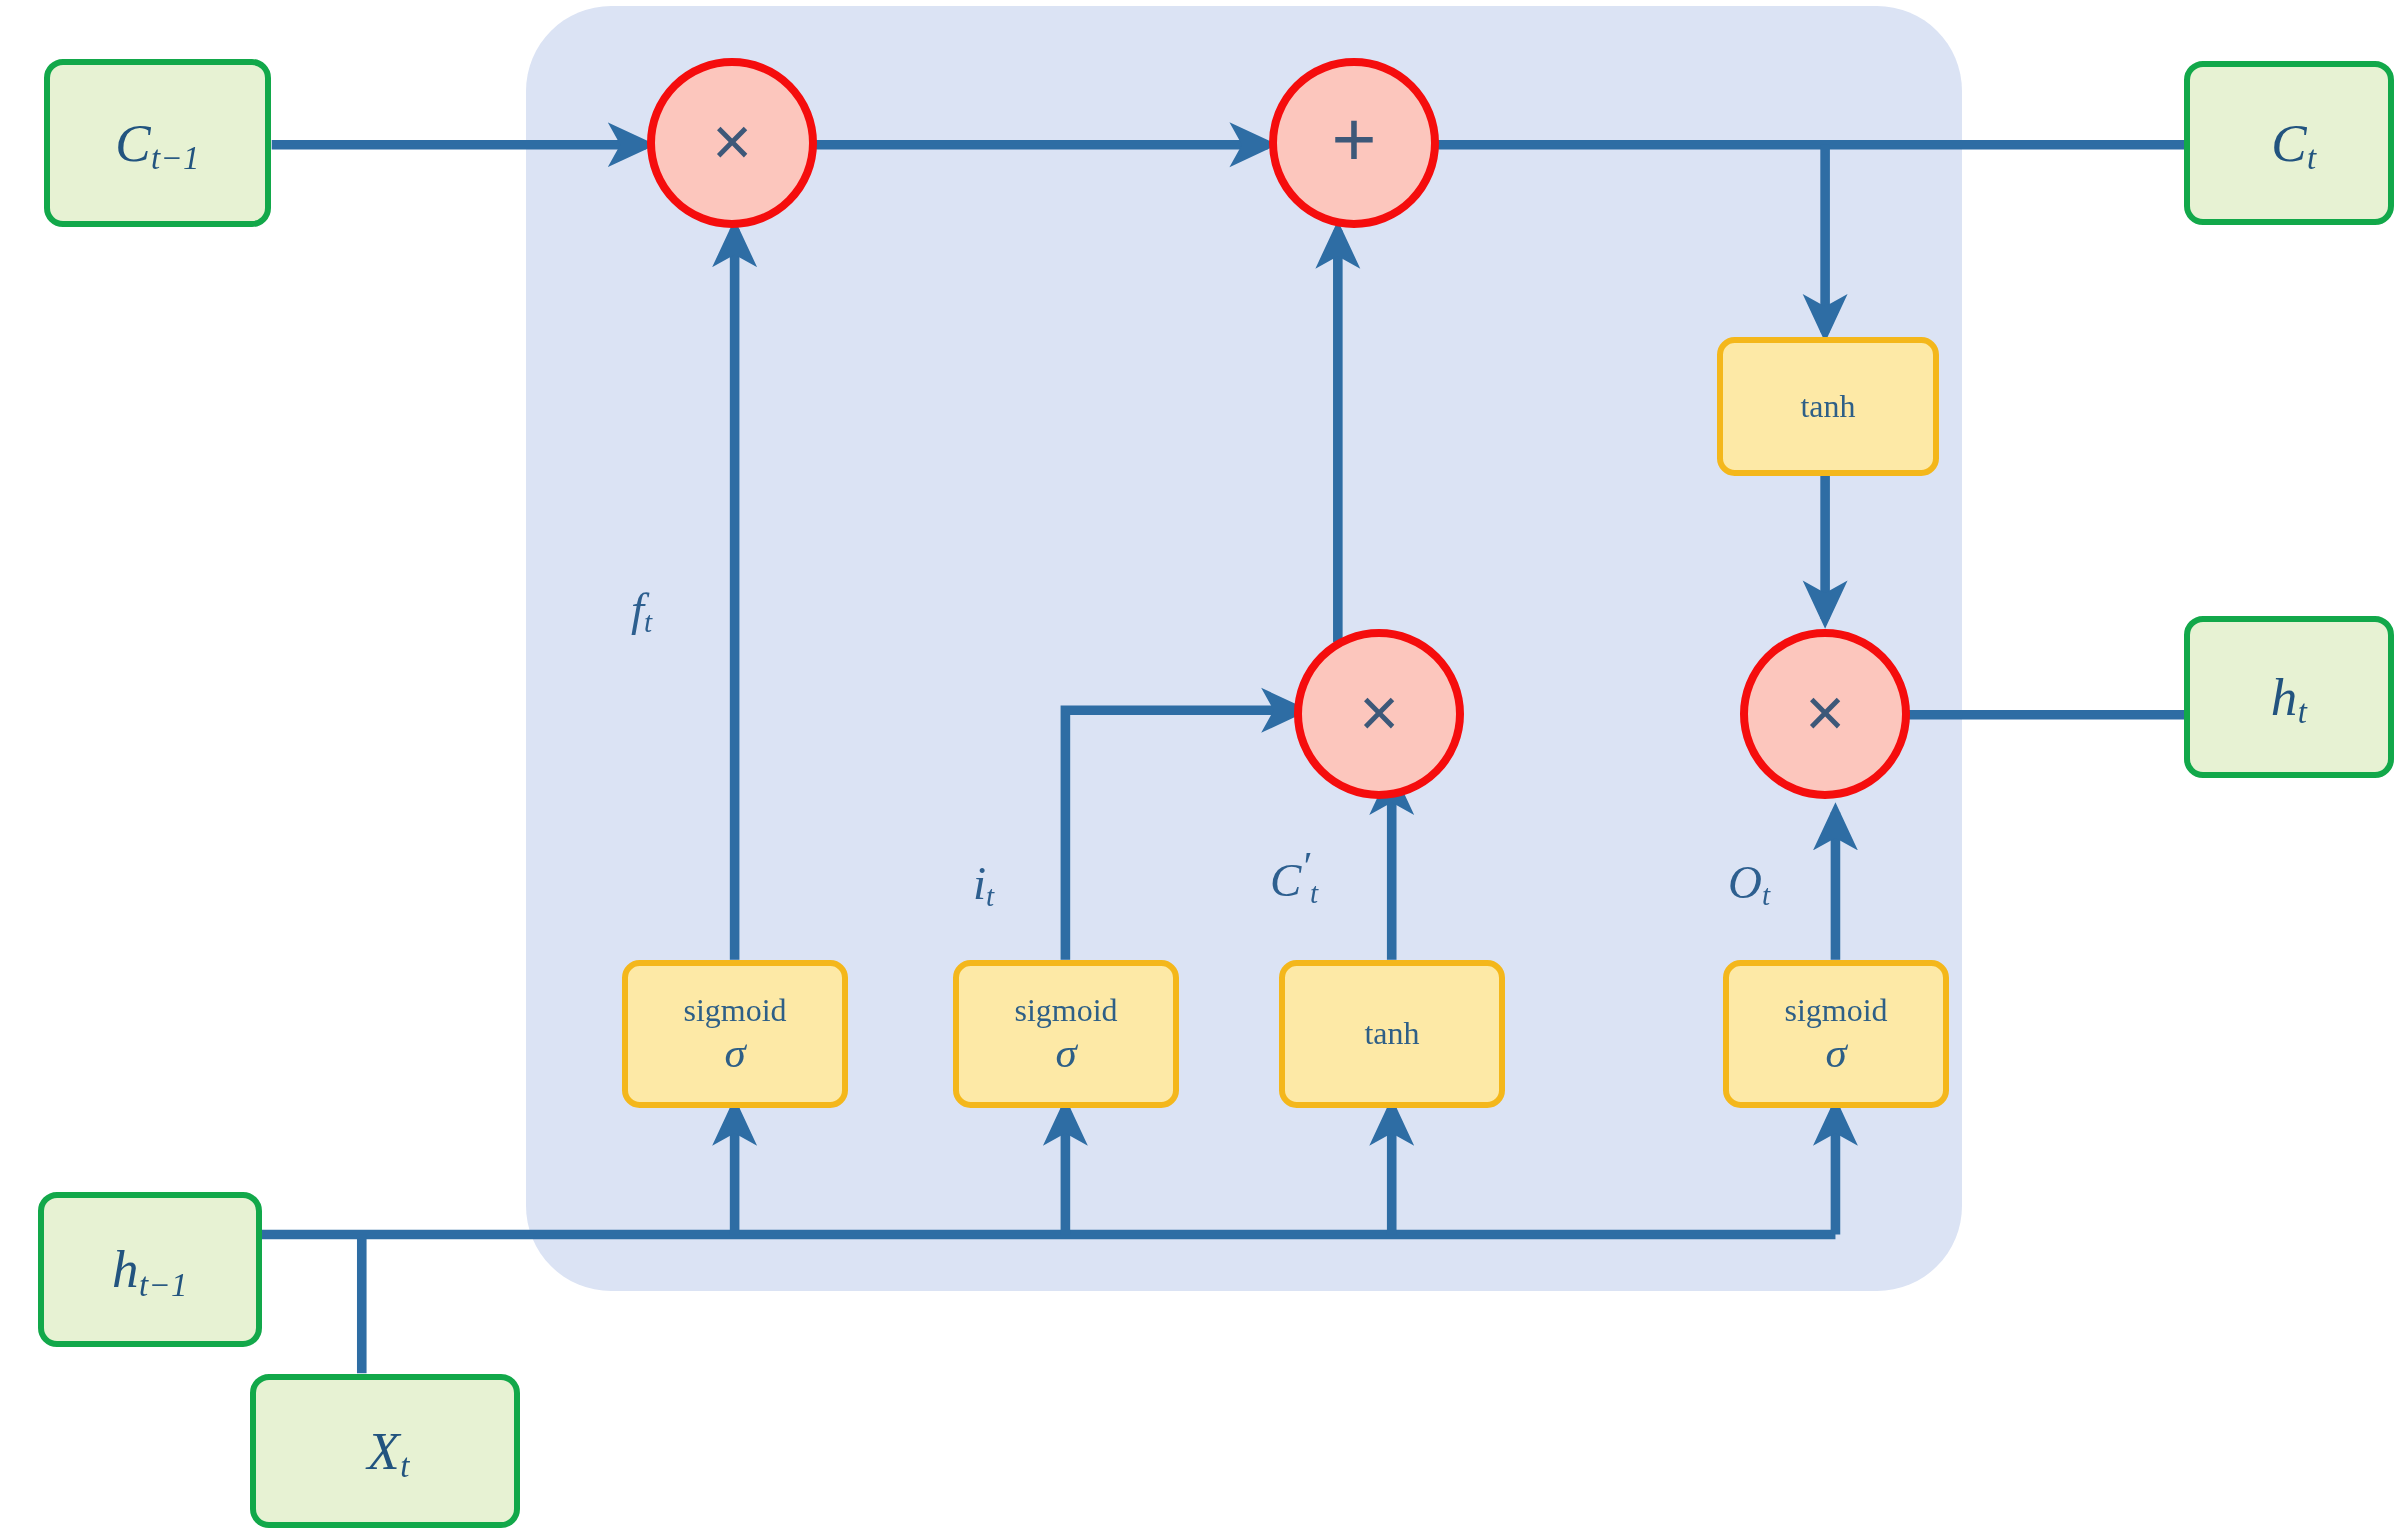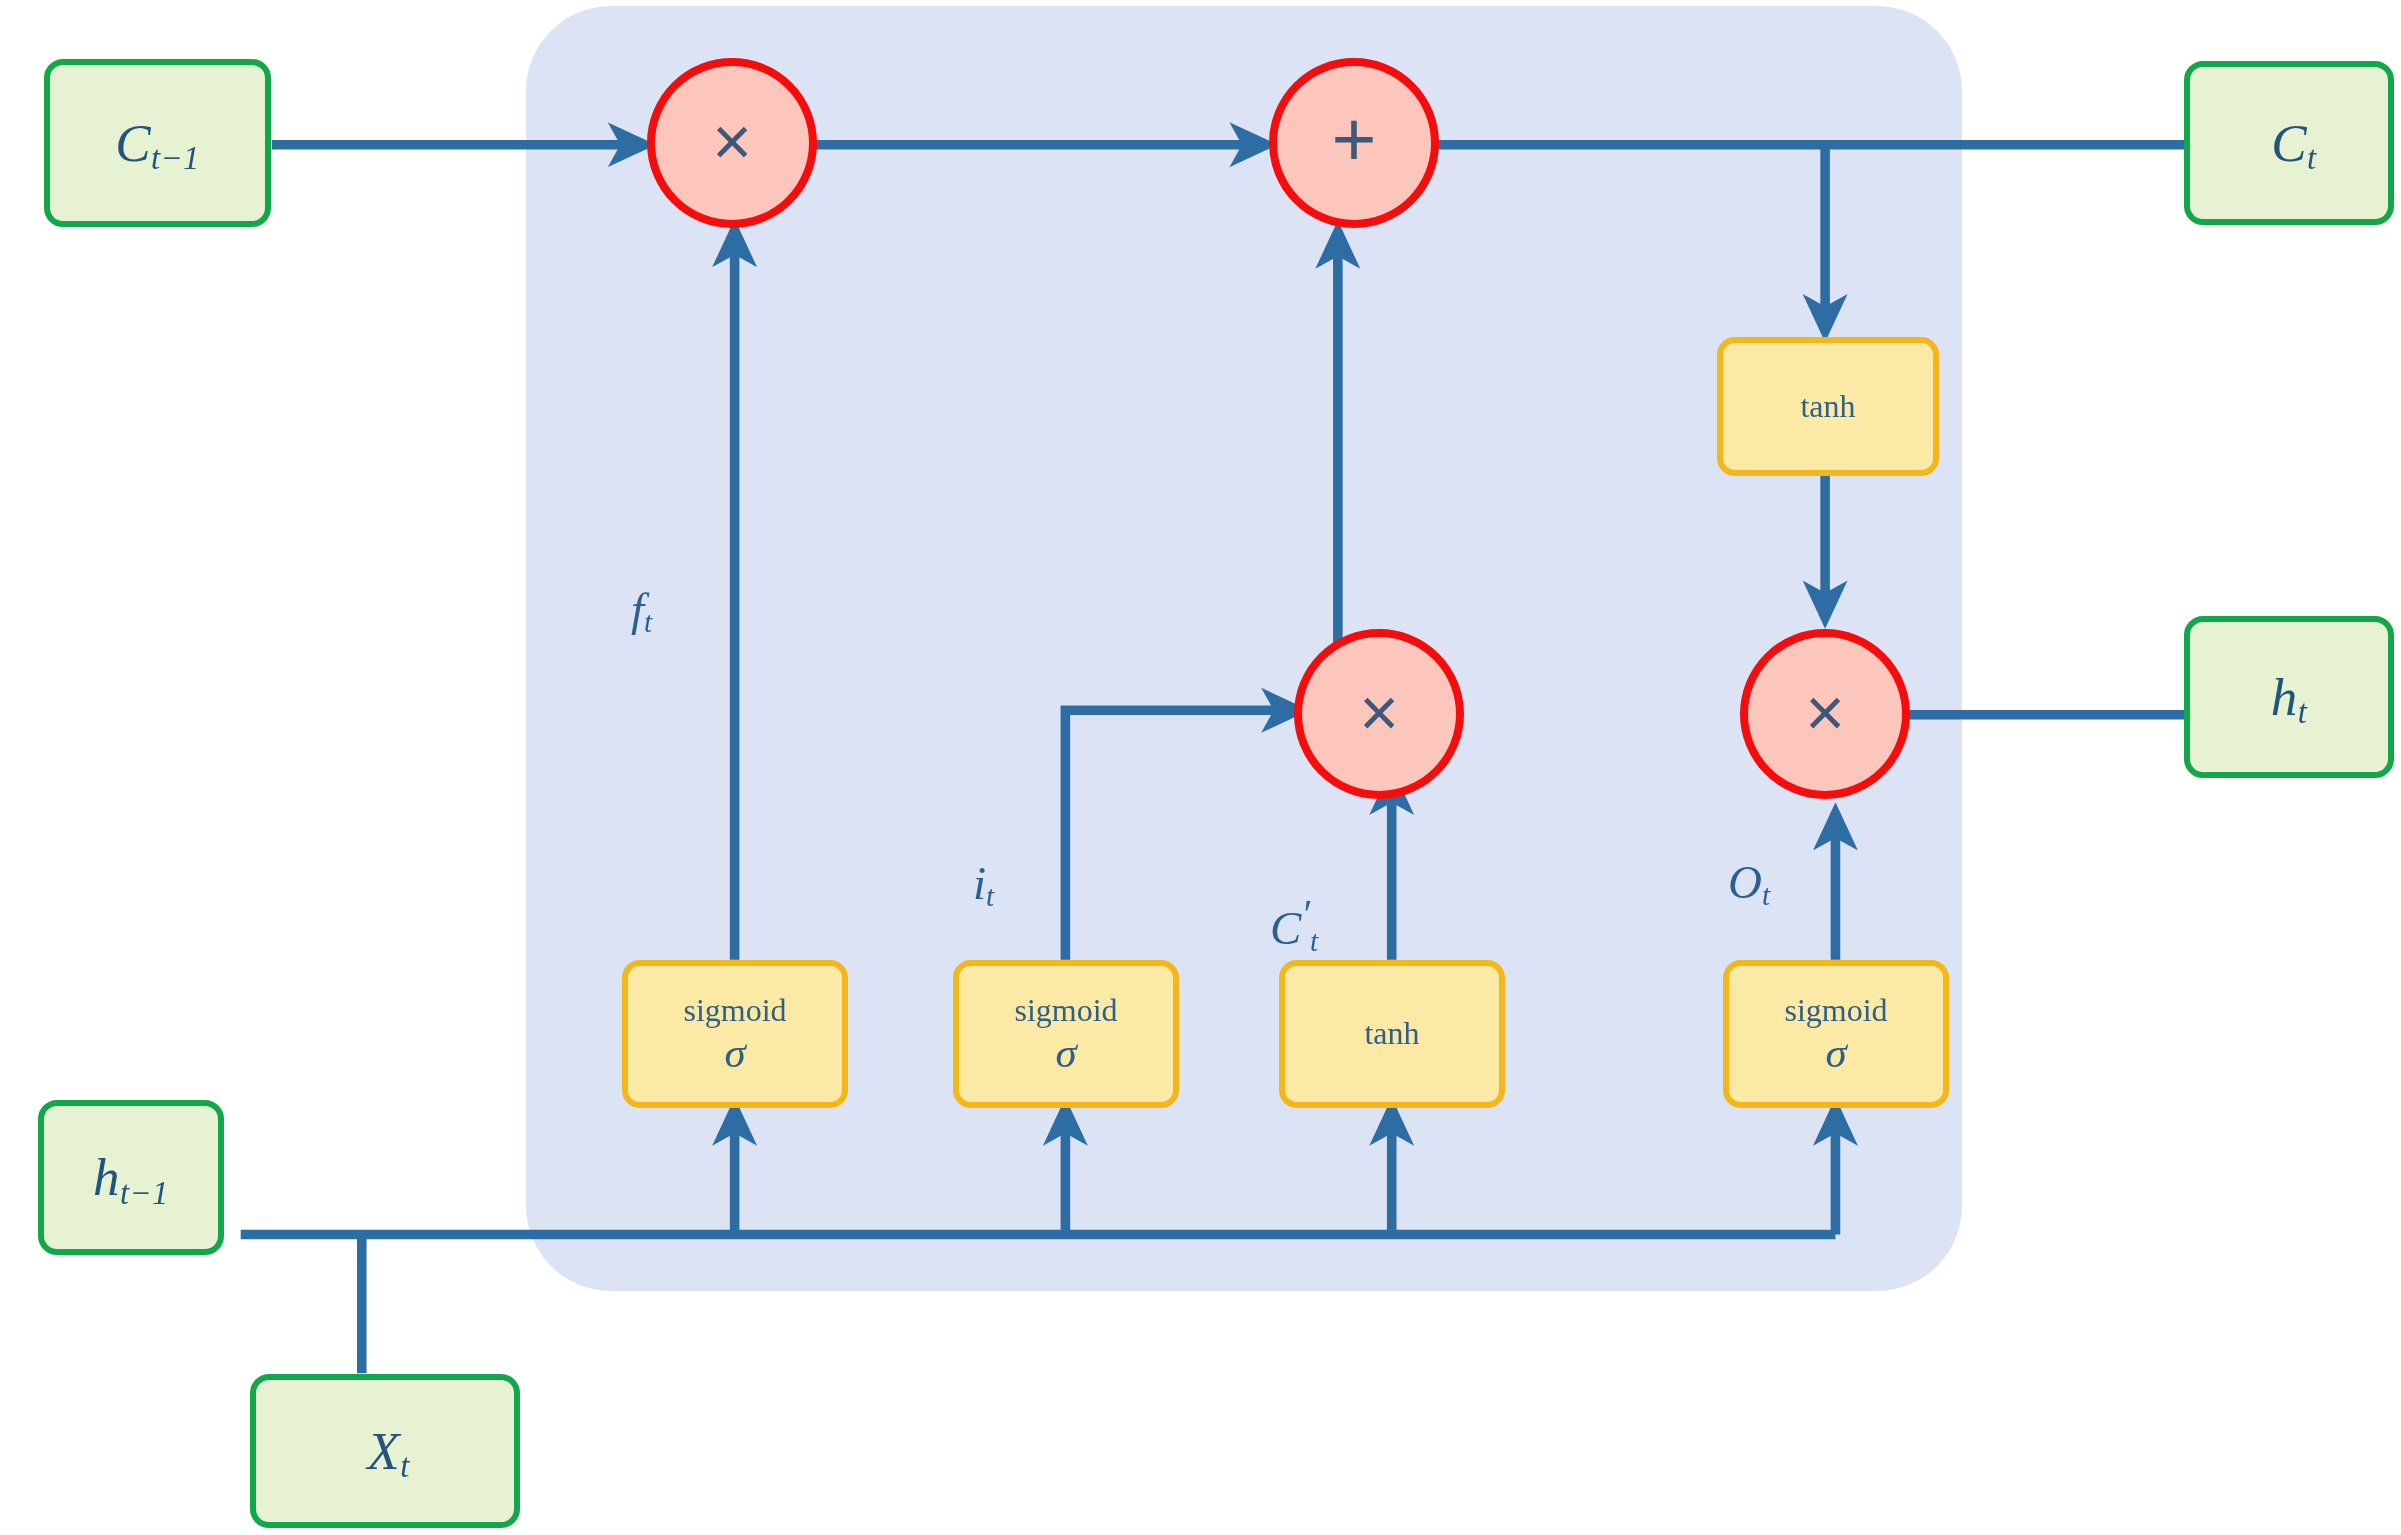--- a/index.html
+++ b/index.html
@@ -176,21 +176,21 @@
       <path d="M 1443 1672 L 1443 1500" marker-end="url(#arrow)"></path>
       <path d="M 1885 1672 L 1885 1500" marker-end="url(#arrow)"></path>
       <path d="M 2486 1672 L 2486 1500" marker-end="url(#arrow)"></path>
     </g>
   </svg>
 
   <div class="io-box" style="left:44px; top:59px; width:227px; height:168px;">
     <span class="math"><span>C</span><sub>t−1</sub></span>
   </div>
 
-  <div class="io-box" style="left:38px; top:1100px; width:186px; height:155px;">
+  <div class="io-box" style="left:38px; top:1192px; width:224px; height:155px;">
     <span class="math"><span>h</span><sub>t−1</sub></span>
   </div>
 
   <div class="io-box" style="left:250px; top:1374px; width:270px; height:154px;padding-left:7px;">
     <span class="math"><span>X</span><sub>t</sub></span>
   </div>
 
   <div class="io-box" style="left:2184px; top:61px; width:210px; height:164px;padding-left:10px;">
     <span class="math"><span>C</span><sub>t</sub></span>
   </div>
@@ -239,21 +239,21 @@
   </div>
 
   <div class="sig-label" style="left:631px; top:575px;">
     <span>f</span><span class="prime"></span><sub>t</sub>
   </div>
 
   <div class="sig-label" style="left:973px; top:849px;">
     <span>i</span><span class="prime"></span><sub>t</sub>
   </div>
 
-  <div class="sig-label" style="left:1270px; top:846px;margin-top:48px;">
+  <div class="sig-label" style="left:1270px; top:846px;">
     <span>C</span><span class="prime">′</span><sub>t</sub>
   </div>
 
   <div class="sig-label" style="left:1712px; top:848px;margin-left:16px;">
     <span>O</span><span class="prime"></span><sub>t</sub>
   </div>
 
 </div>
 
 

